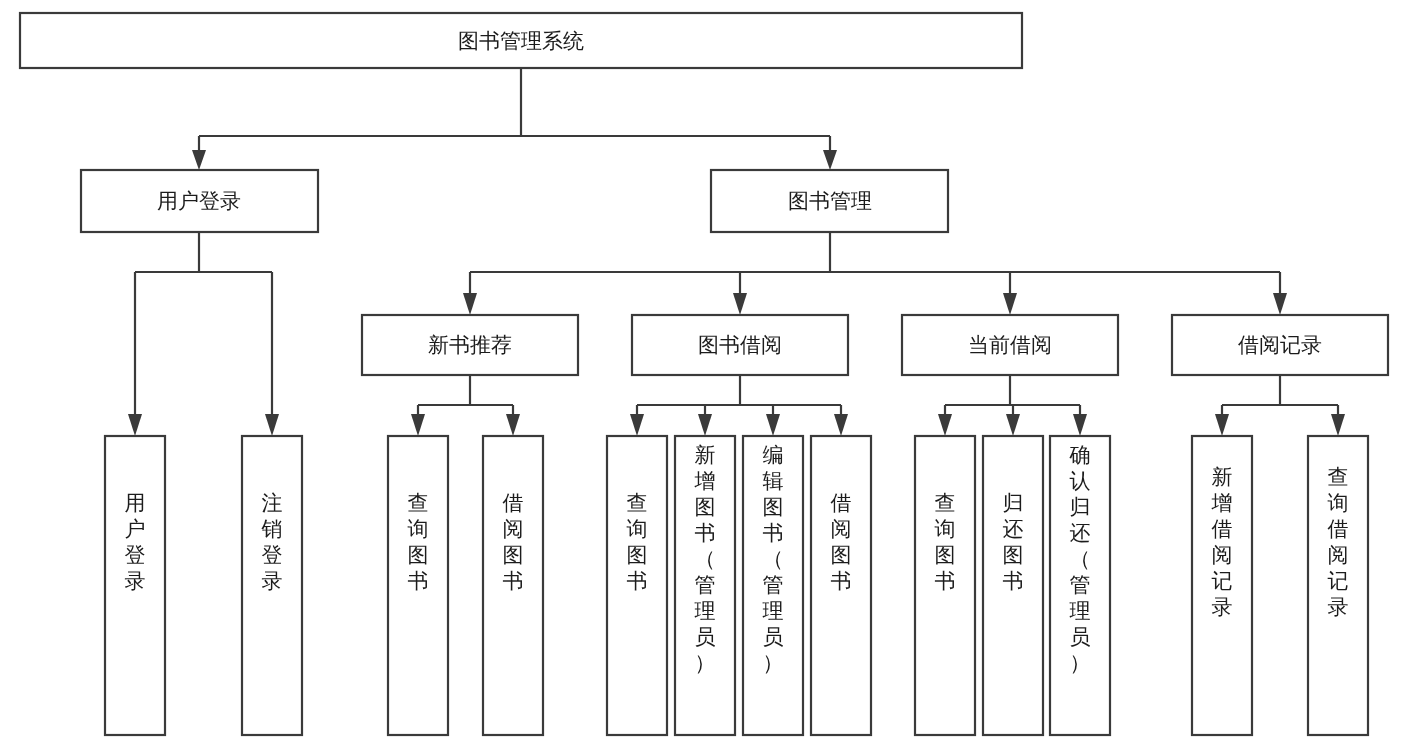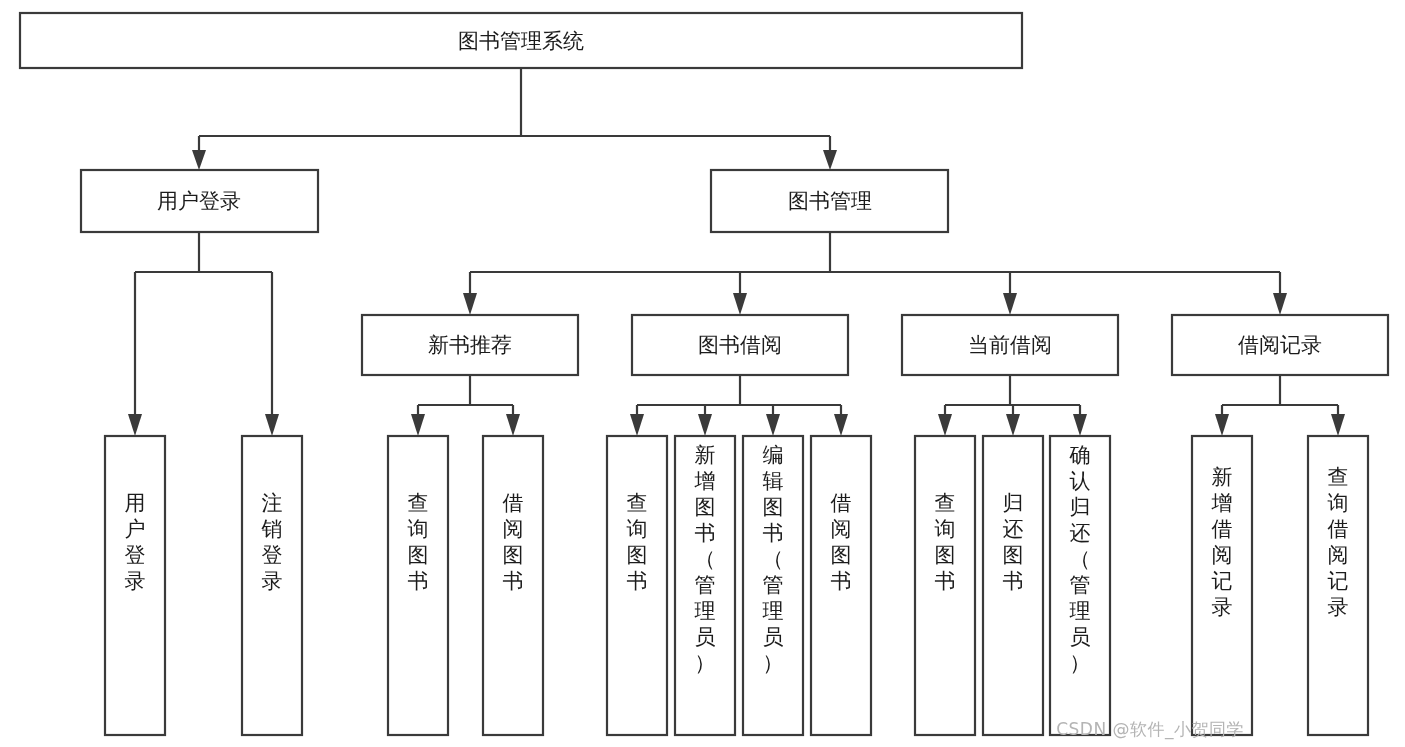--- a/index.html
+++ b/index.html
@@ -214,14 +214,13 @@
       <rect class="node-box" x="1192" y="436" width="60" height="299"></rect>
       <text class="node-label-v" x="1222" y="484"><tspan x="1222" y="484">新</tspan><tspan x="1222" y="510">增</tspan><tspan x="1222" y="536">借</tspan><tspan x="1222" y="562">阅</tspan><tspan x="1222" y="588">记</tspan><tspan x="1222" y="614">录</tspan></text>
     </g>
     <g>
       <rect class="node-box" x="1308" y="436" width="60" height="299"></rect>
       <text class="node-label-v" x="1338" y="484"><tspan x="1338" y="484">查</tspan><tspan x="1338" y="510">询</tspan><tspan x="1338" y="536">借</tspan><tspan x="1338" y="562">阅</tspan><tspan x="1338" y="588">记</tspan><tspan x="1338" y="614">录</tspan></text>
     </g>
 
   </svg>
 
-  <div class="watermark-text">CSDN @软件_小贺同学</div>
 </div>
 
 </body></html>

